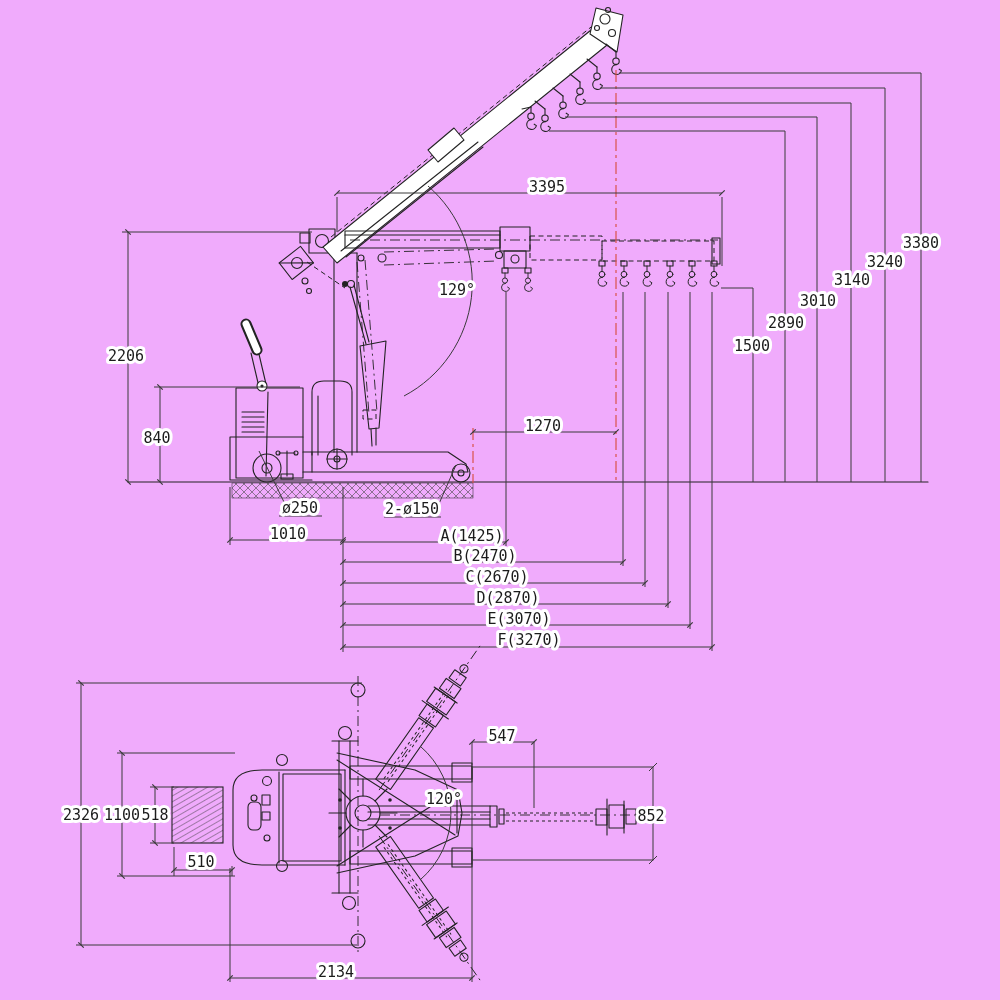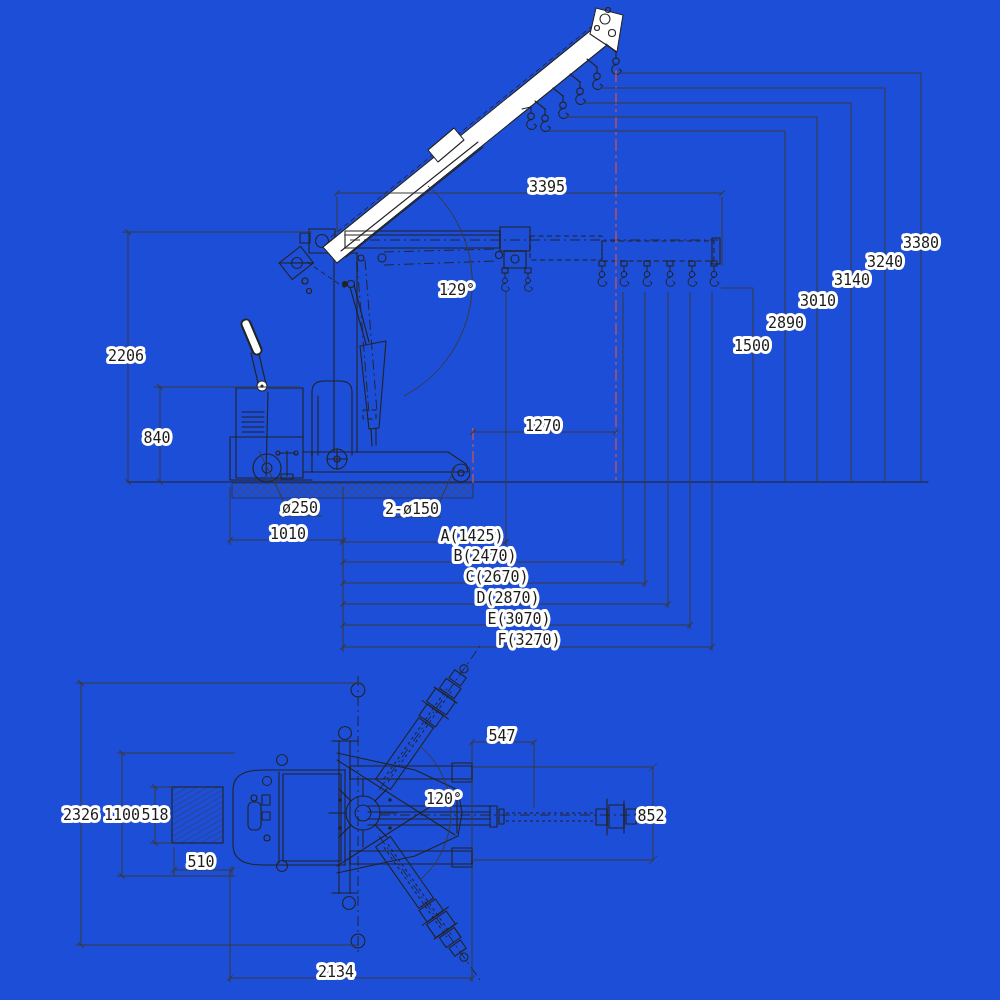--- a/index.html
+++ b/index.html
@@ -1,16 +1,16 @@
 <!DOCTYPE html>
 <html><head>
 <meta charset="utf-8">
 <style>
   html,body{margin:0;padding:0;background:#ffffff;}
-  .page{width:1000px;height:1000px;position:relative;background:#1d4ed8;overflow:hidden;}
+  .page{width:1000px;height:1000px;position:relative;background:#f0abfc;overflow:hidden;}
   svg{display:block;}
   .s   {stroke:#232323;fill:none;stroke-width:1.1;stroke-linecap:round;stroke-linejoin:round;}
   .s2  {stroke:#232323;fill:#ffffff;stroke-width:1.1;stroke-linejoin:round;}
   .dm  {stroke:#3a3a3a;fill:none;stroke-width:1;}
   .cl  {stroke:#232323;fill:none;stroke-width:.9;stroke-dasharray:10 4 2 4;}
   .dsh {stroke:#232323;fill:none;stroke-width:1;stroke-dasharray:5 3.5;}
   .chn {stroke:#232323;fill:none;stroke-width:1;stroke-dasharray:3 3;}
   .red {stroke:#d9534a;fill:none;stroke-width:1.2;stroke-dasharray:12 4 3 4;}
   .dot {fill:#232323;stroke:none;}
   text.lbl{font-family:"DejaVu Sans Mono","Liberation Mono",monospace;font-size:15px;fill:#1b1b1b;

